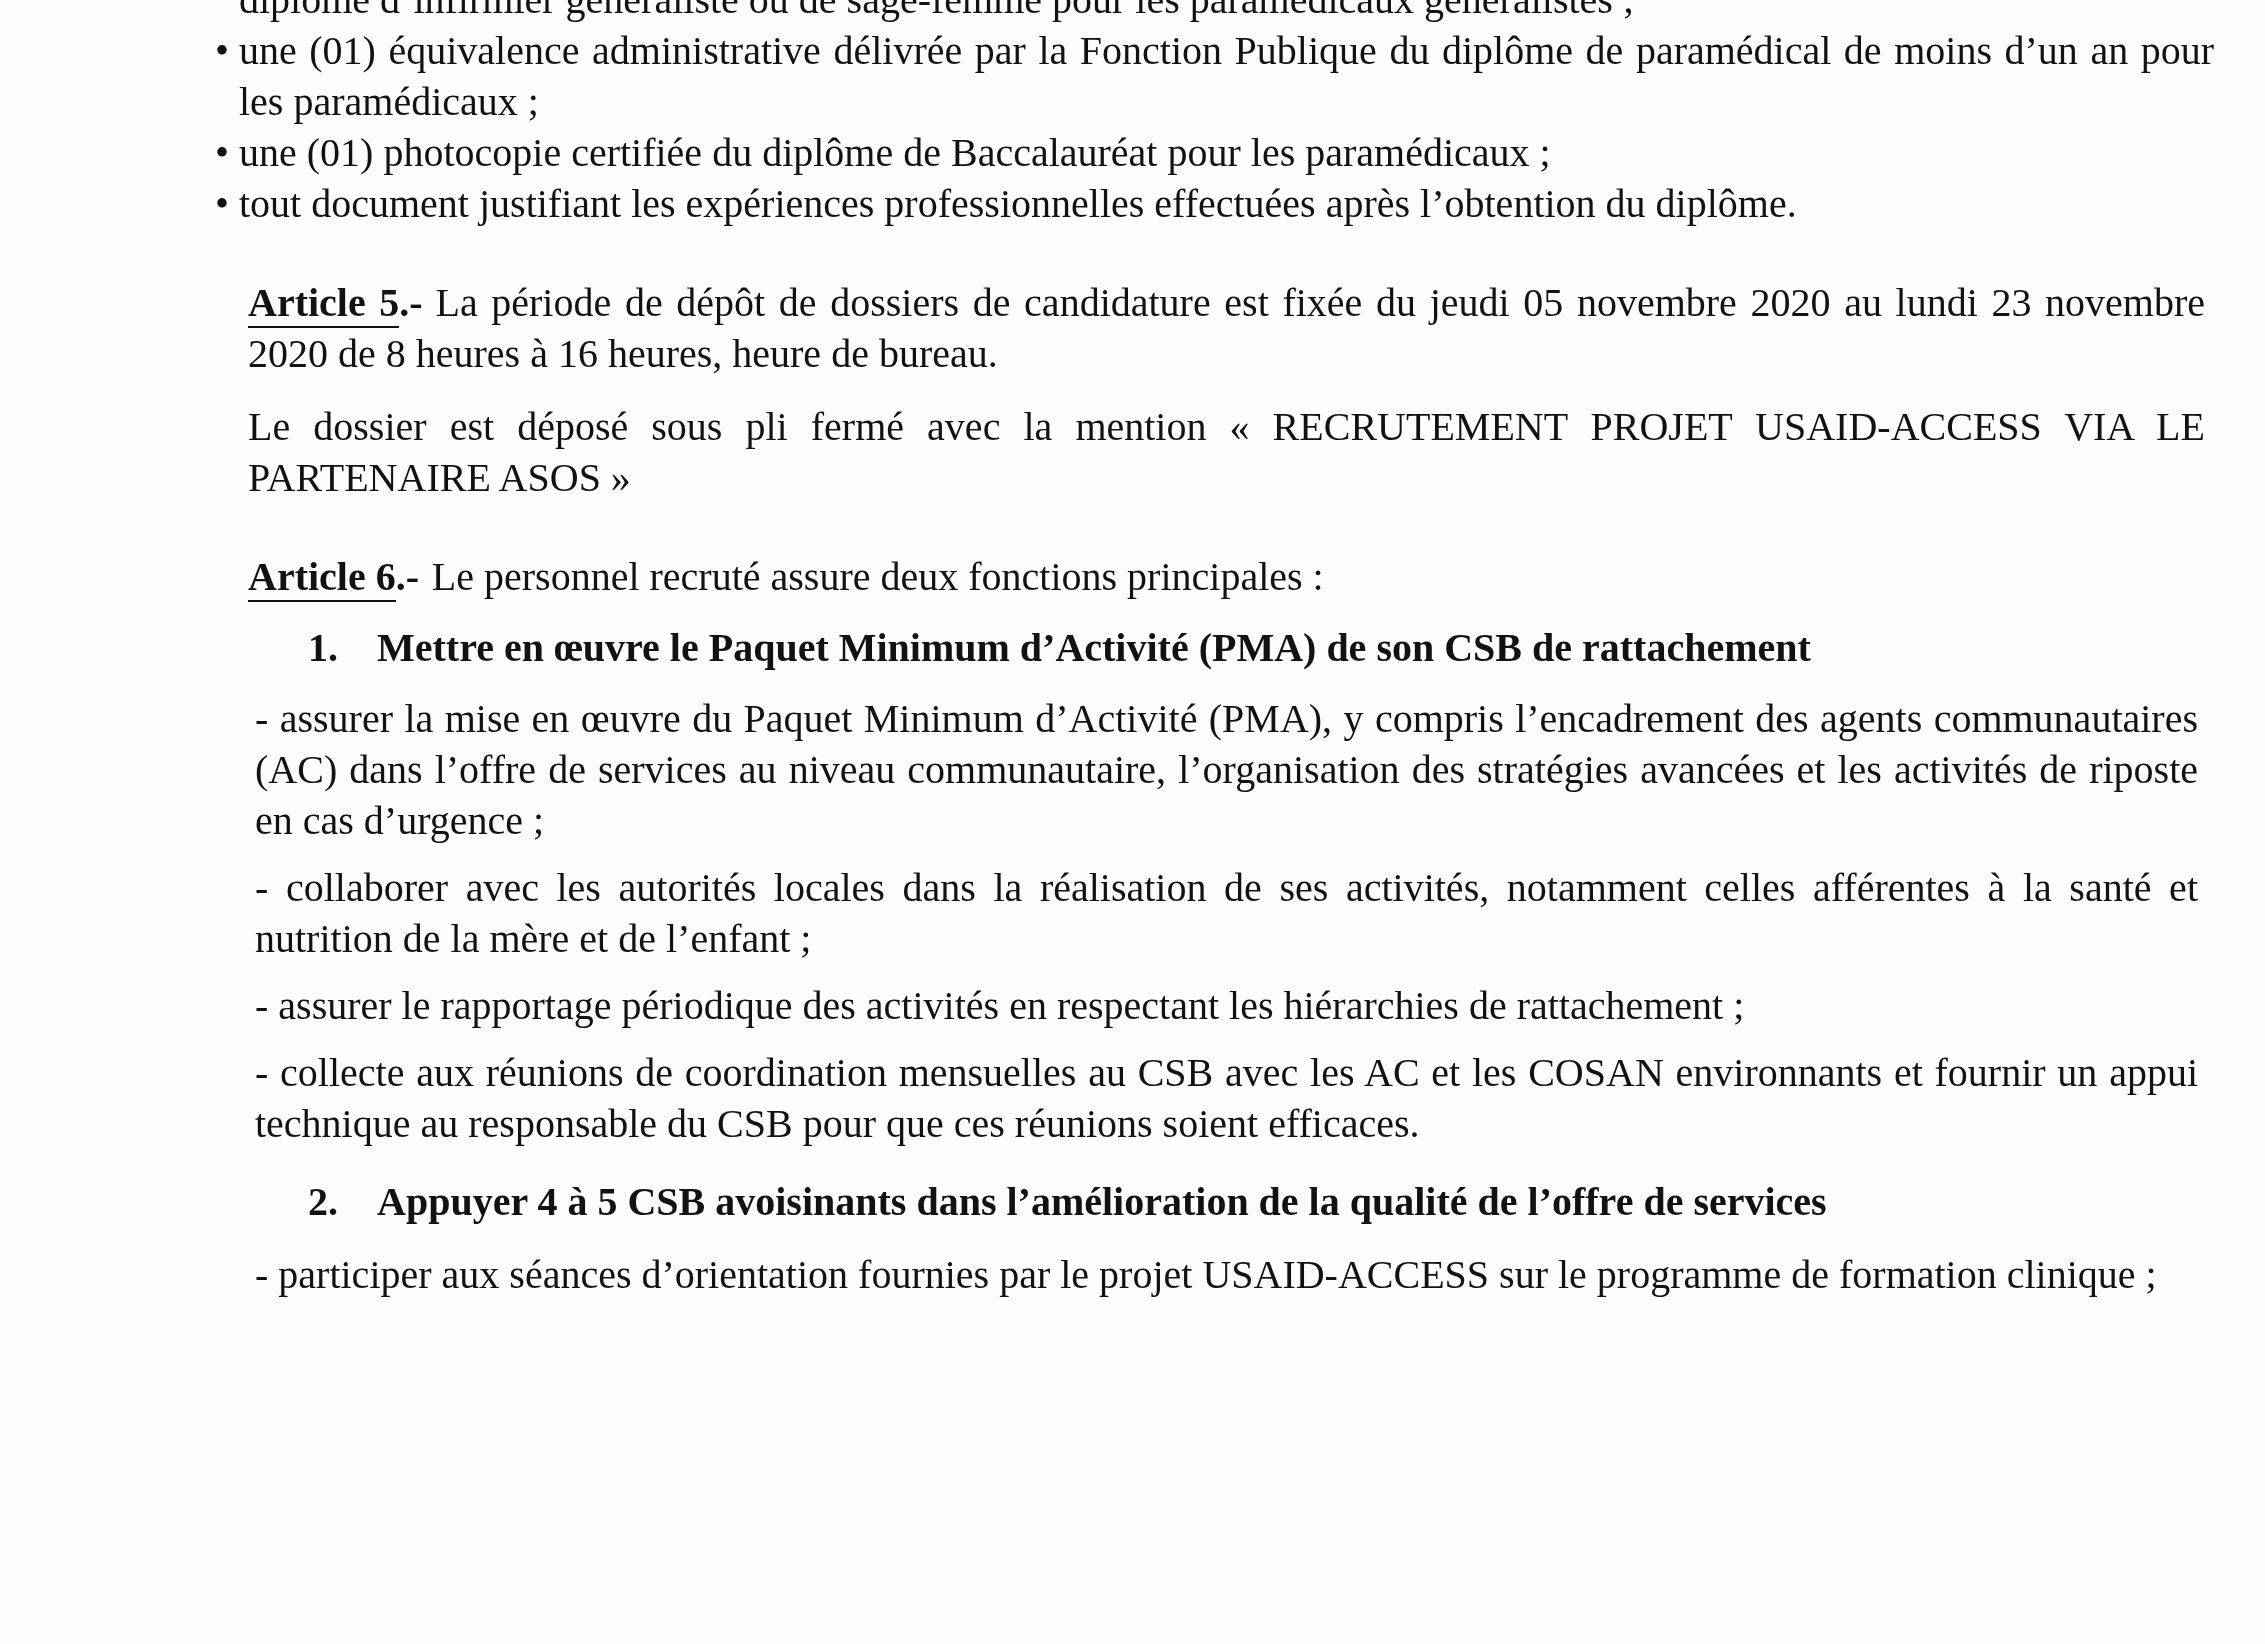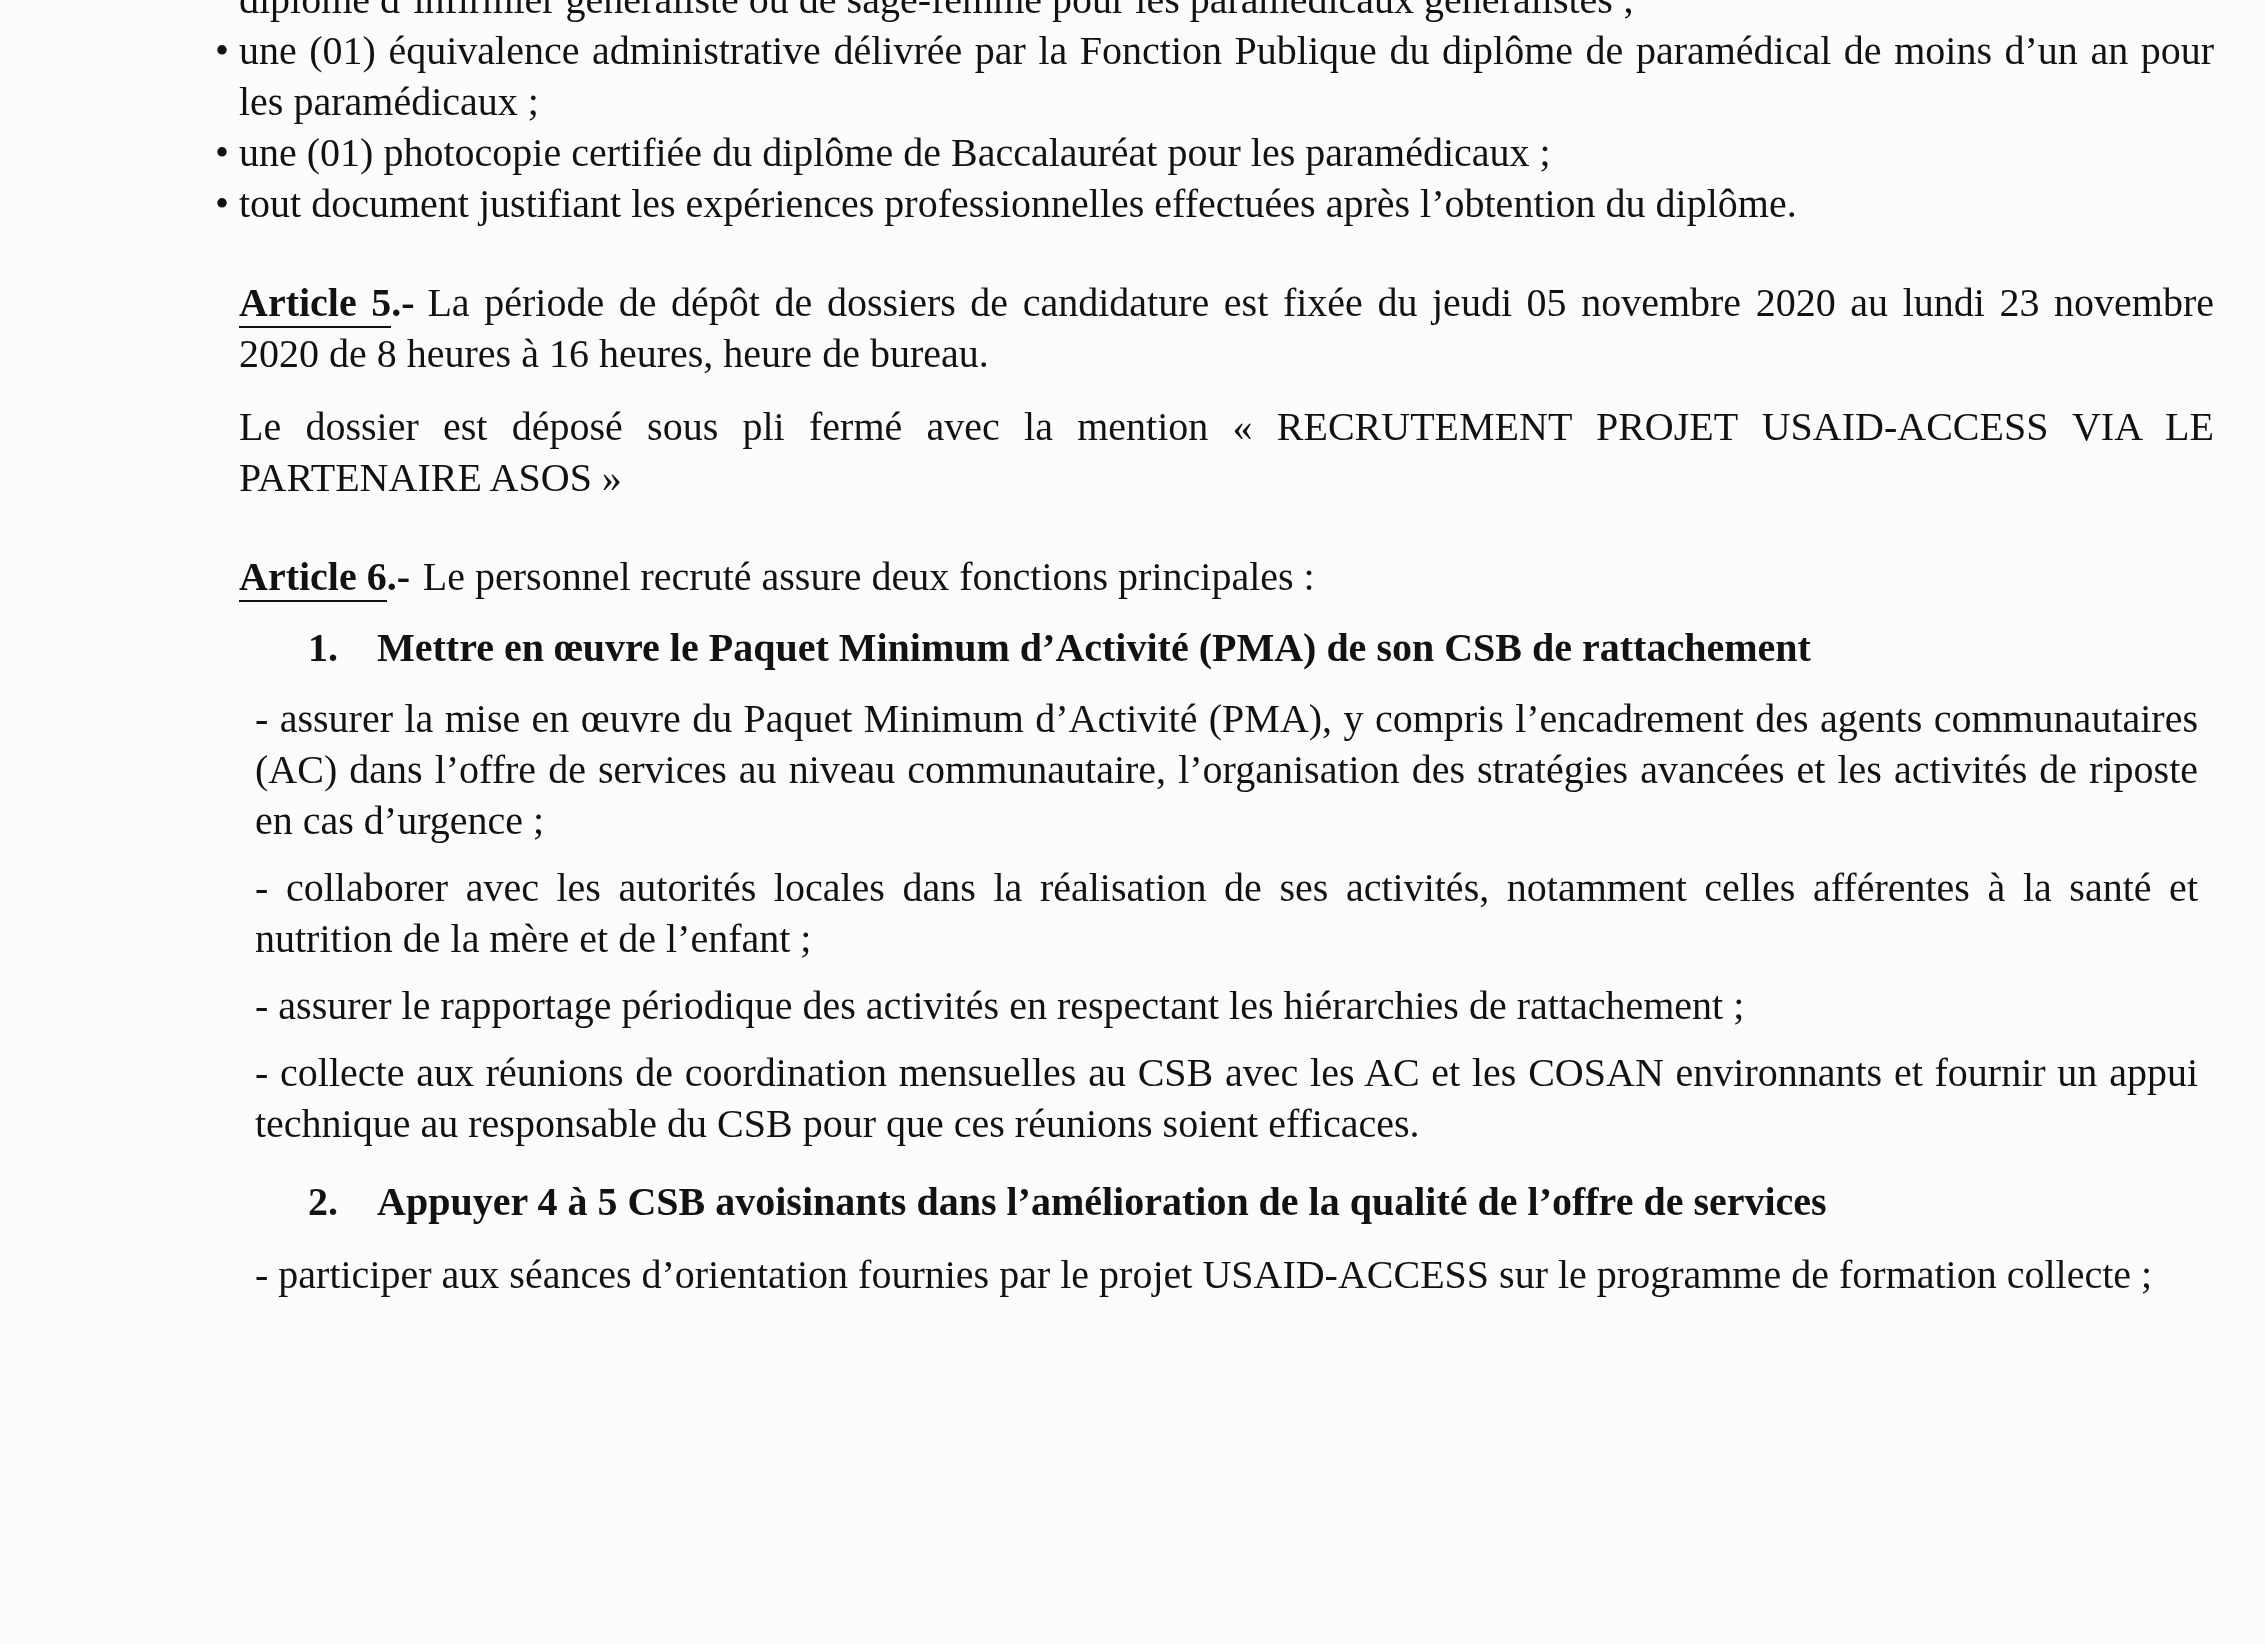--- a/index.html
+++ b/index.html
@@ -10,21 +10,21 @@
     overflow: hidden;
     box-sizing: border-box;
     background: #fcfcfb;
     color: #121212;
     font-family: "Liberation Serif", "DejaVu Serif", serif;
     font-size: 40px;
     line-height: 51px;
     padding: 0 51px 0 239px;
   }
   .just { text-align: justify; }
-  p { margin: 0; }
+  p { margin: 9px; }
 
   
   .clip-top { height: 25px; overflow: hidden; }
   .clip-top .inner { margin-top: -26.5px; }
 
   
   .bullet-item { display: flex; margin-left: -24px; }
   .bullet-marker { flex: 0 0 24px; width: 24px; }
   .bullet-text { flex: 1 1 auto; text-align: justify; }
 
@@ -97,17 +97,17 @@
     <p>- assurer le rapportage périodique des activités en respectant les hiérarchies de rattachement ;</p>
     <p>- collecte aux réunions de coordination mensuelles au CSB avec les AC et les COSAN environnants et fournir un appui technique au responsable du CSB pour que ces réunions soient efficaces.</p>
   </div>
 
   <div class="fn-heading second">
     <span class="fn-num">2.</span>
     <span class="fn-title">Appuyer 4 à 5 CSB avoisinants dans l’amélioration de la qualité de l’offre de services</span>
   </div>
 
   <div class="fn-items">
-    <p>- participer aux séances d’orientation fournies par le projet USAID-ACCESS sur le programme de formation collecte ;</p>
+    <p>- participer aux séances d’orientation fournies par le projet USAID-ACCESS sur le programme de formation clinique ;</p>
   </div>
 
 </div>
 
 
 </body></html>

